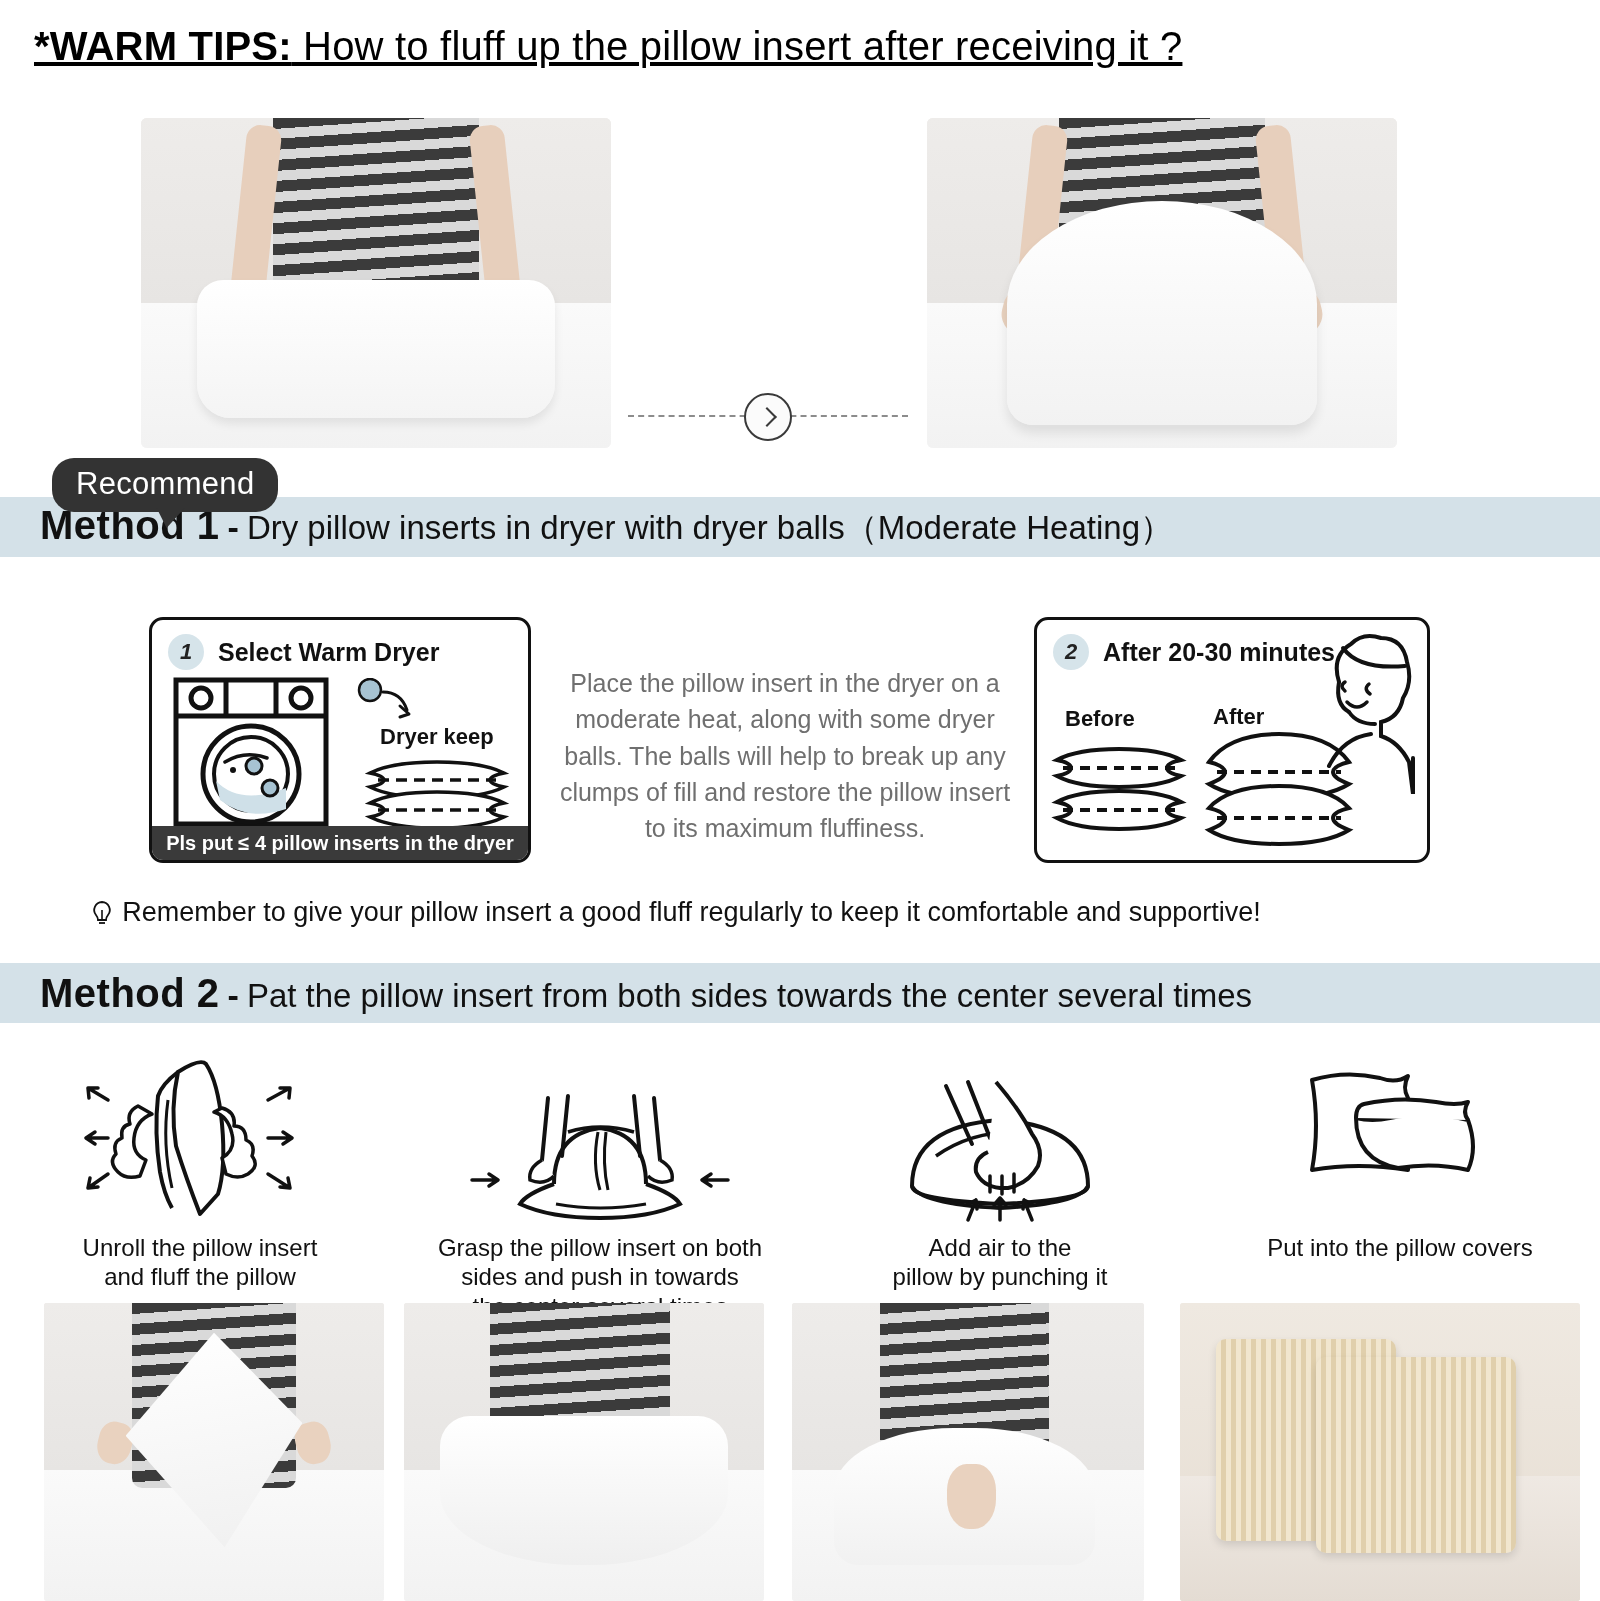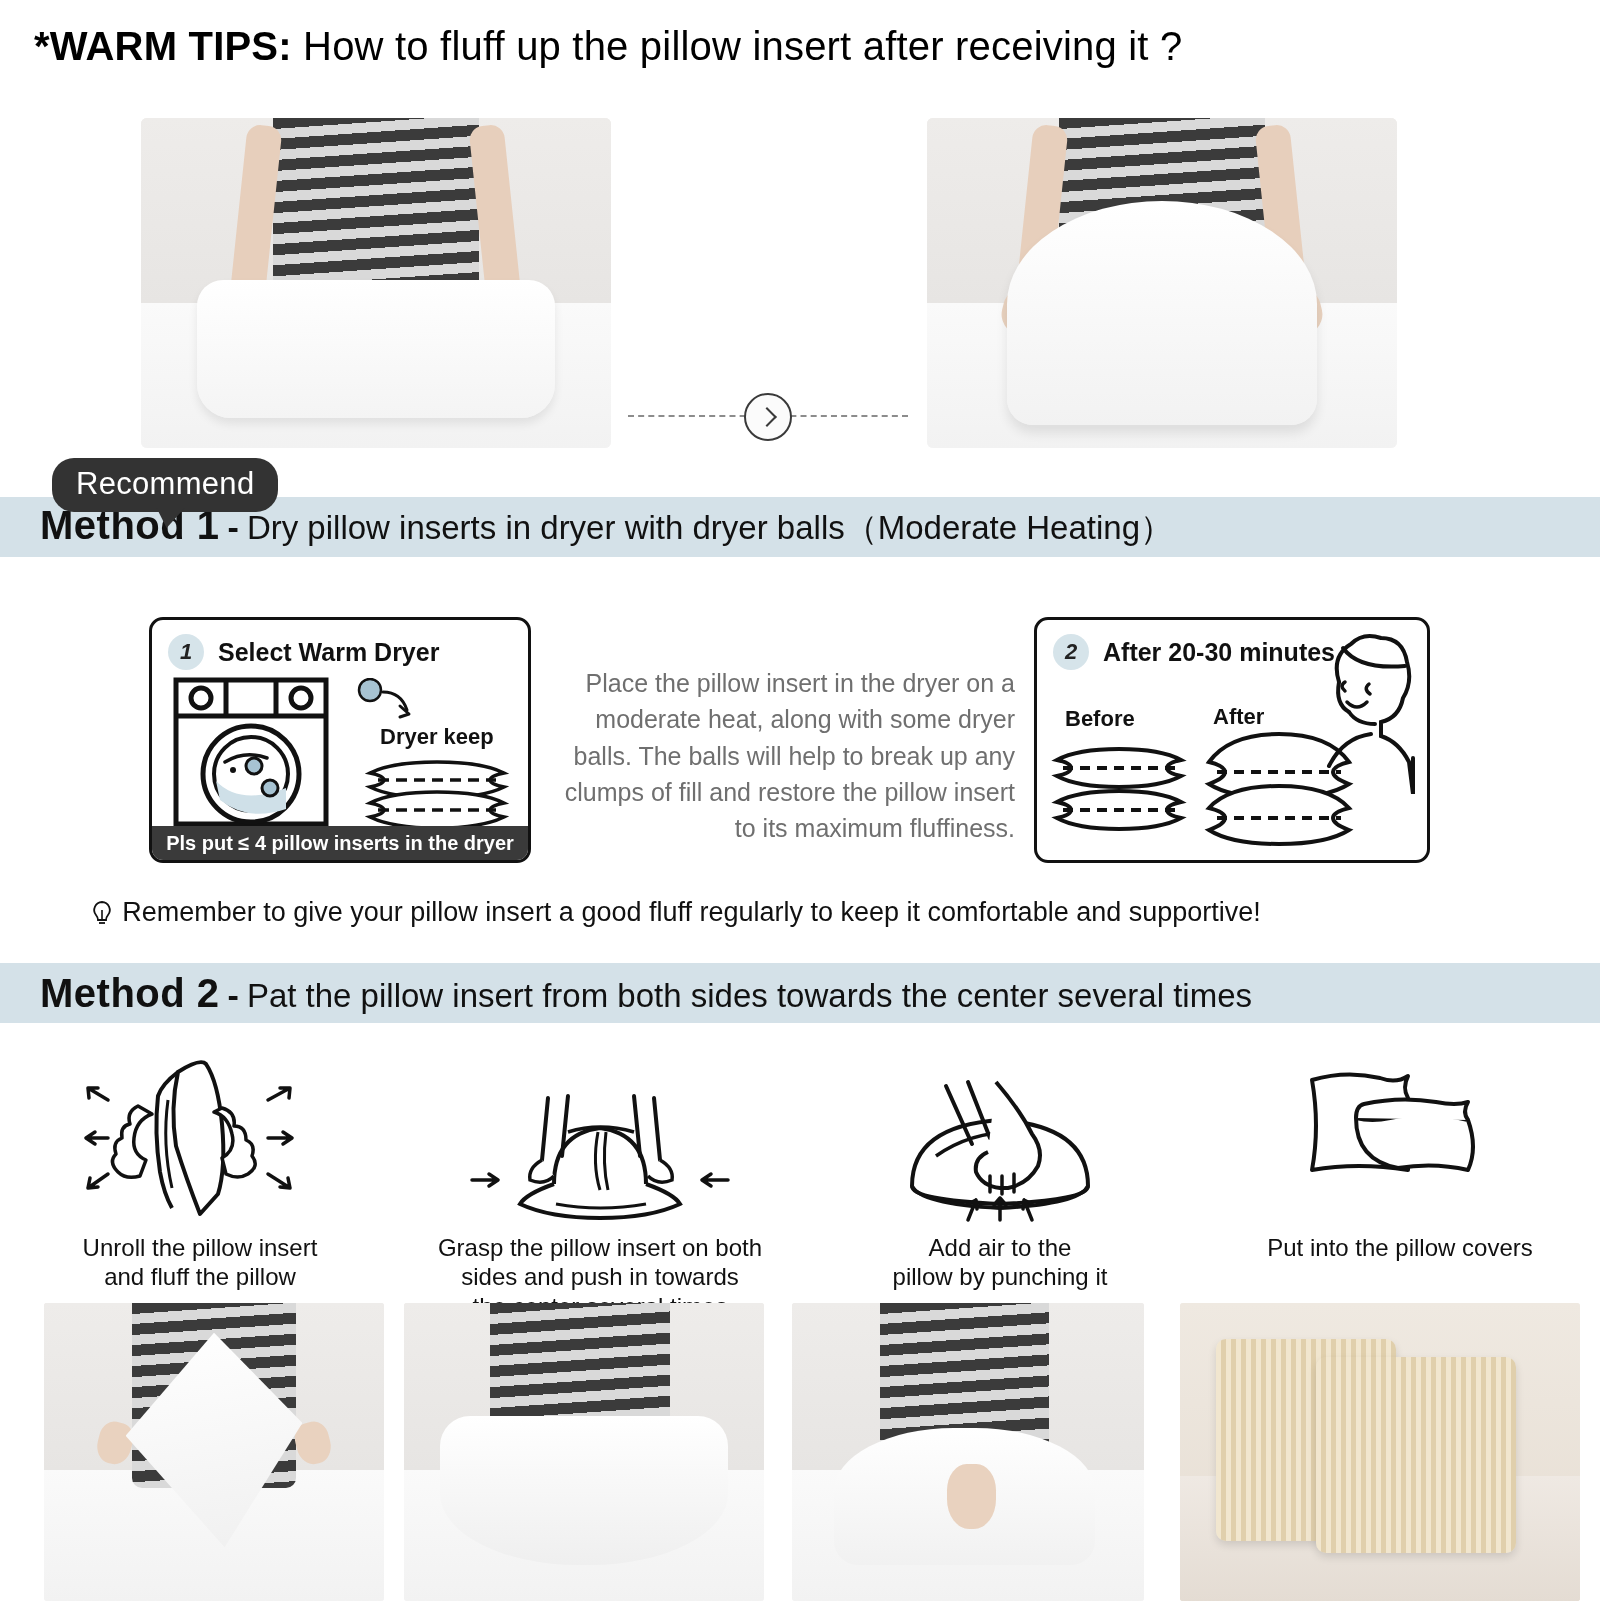--- a/index.html
+++ b/index.html
@@ -8,20 +8,21 @@
     background:#ffffff;
     font-family:"Liberation Sans", sans-serif;
     overflow:hidden;
     position:relative;
   }
   
   .title{
     position:absolute;left:34px;top:24px;
     font-size:40px;letter-spacing:.2px;color:#000;
     white-space:nowrap;
+    text-decoration:underline;
   }
   .title b{font-weight:bold;}
   .title span.rest{font-weight:normal;}
 
   
   .top-photos{position:absolute;left:0;top:118px;width:1600px;height:330px;}
   .photo{
     position:absolute;border-radius:6px;overflow:hidden;
     background:#f3f1ef;
   }
@@ -120,21 +121,21 @@
   .footer-strip{
     position:absolute;left:0;right:0;bottom:0;height:34px;background:#3a3a3a;
     color:#fff;font-size:20px;font-weight:bold;display:flex;align-items:center;justify-content:center;
   }
 
   .dryer-balls-label{position:absolute;font-size:22px;font-weight:bold;color:#111;white-space:nowrap;}
   .beforeafter{position:absolute;font-size:22px;font-weight:bold;color:#111;}
 
   .m1-para{
     position:absolute;left:555px;top:86px;width:460px;
-    text-align:right;font-size:25px;line-height:1.45;color:#6f6f6f;
+    text-align:center;font-size:25px;line-height:1.45;color:#6f6f6f;
   }
 
   .reminder{
     position:absolute;left:0;top:318px;width:1351px;
     display:flex;align-items:center;justify-content:center;gap:8px;
     font-size:27px;color:#111;
   }
   .bulb{width:24px;height:26px;flex:0 0 auto;}
 
   

